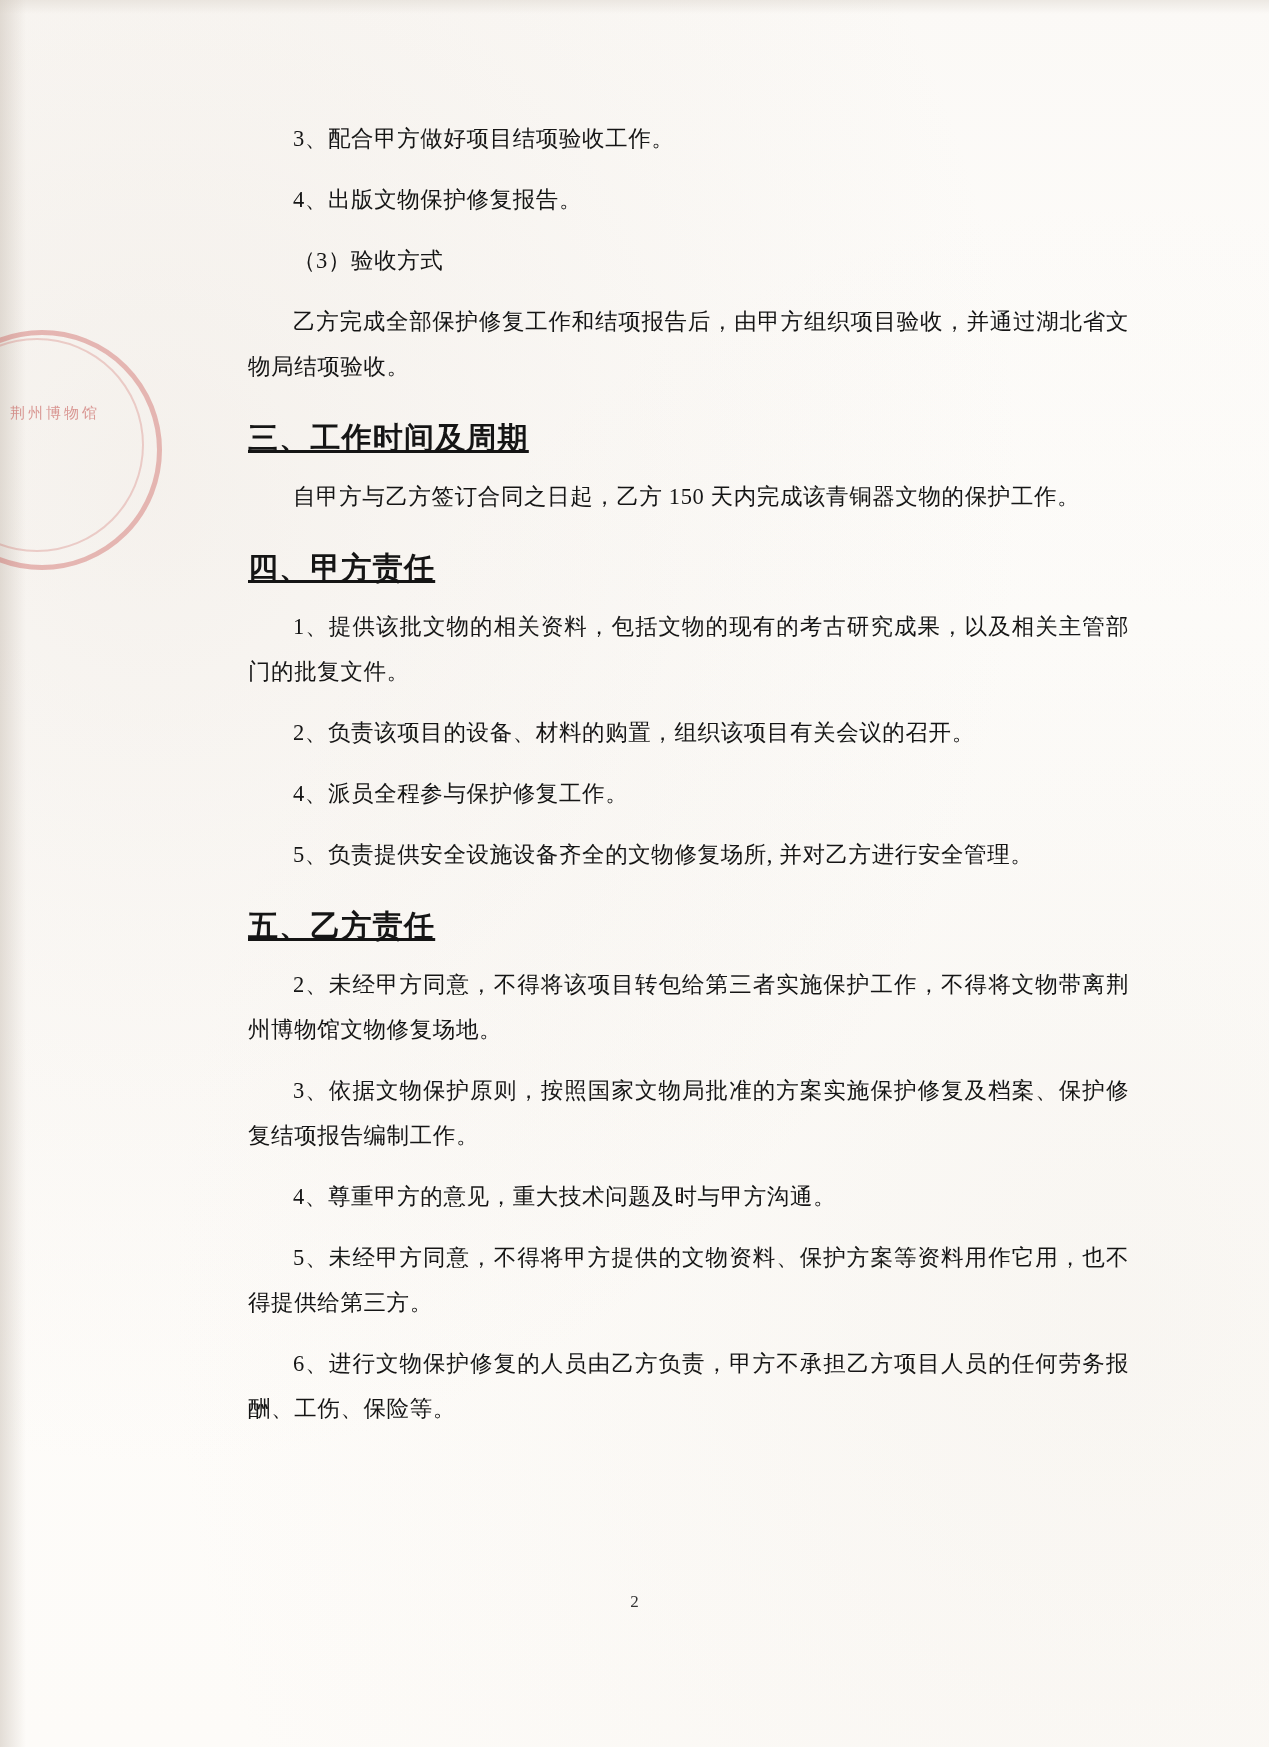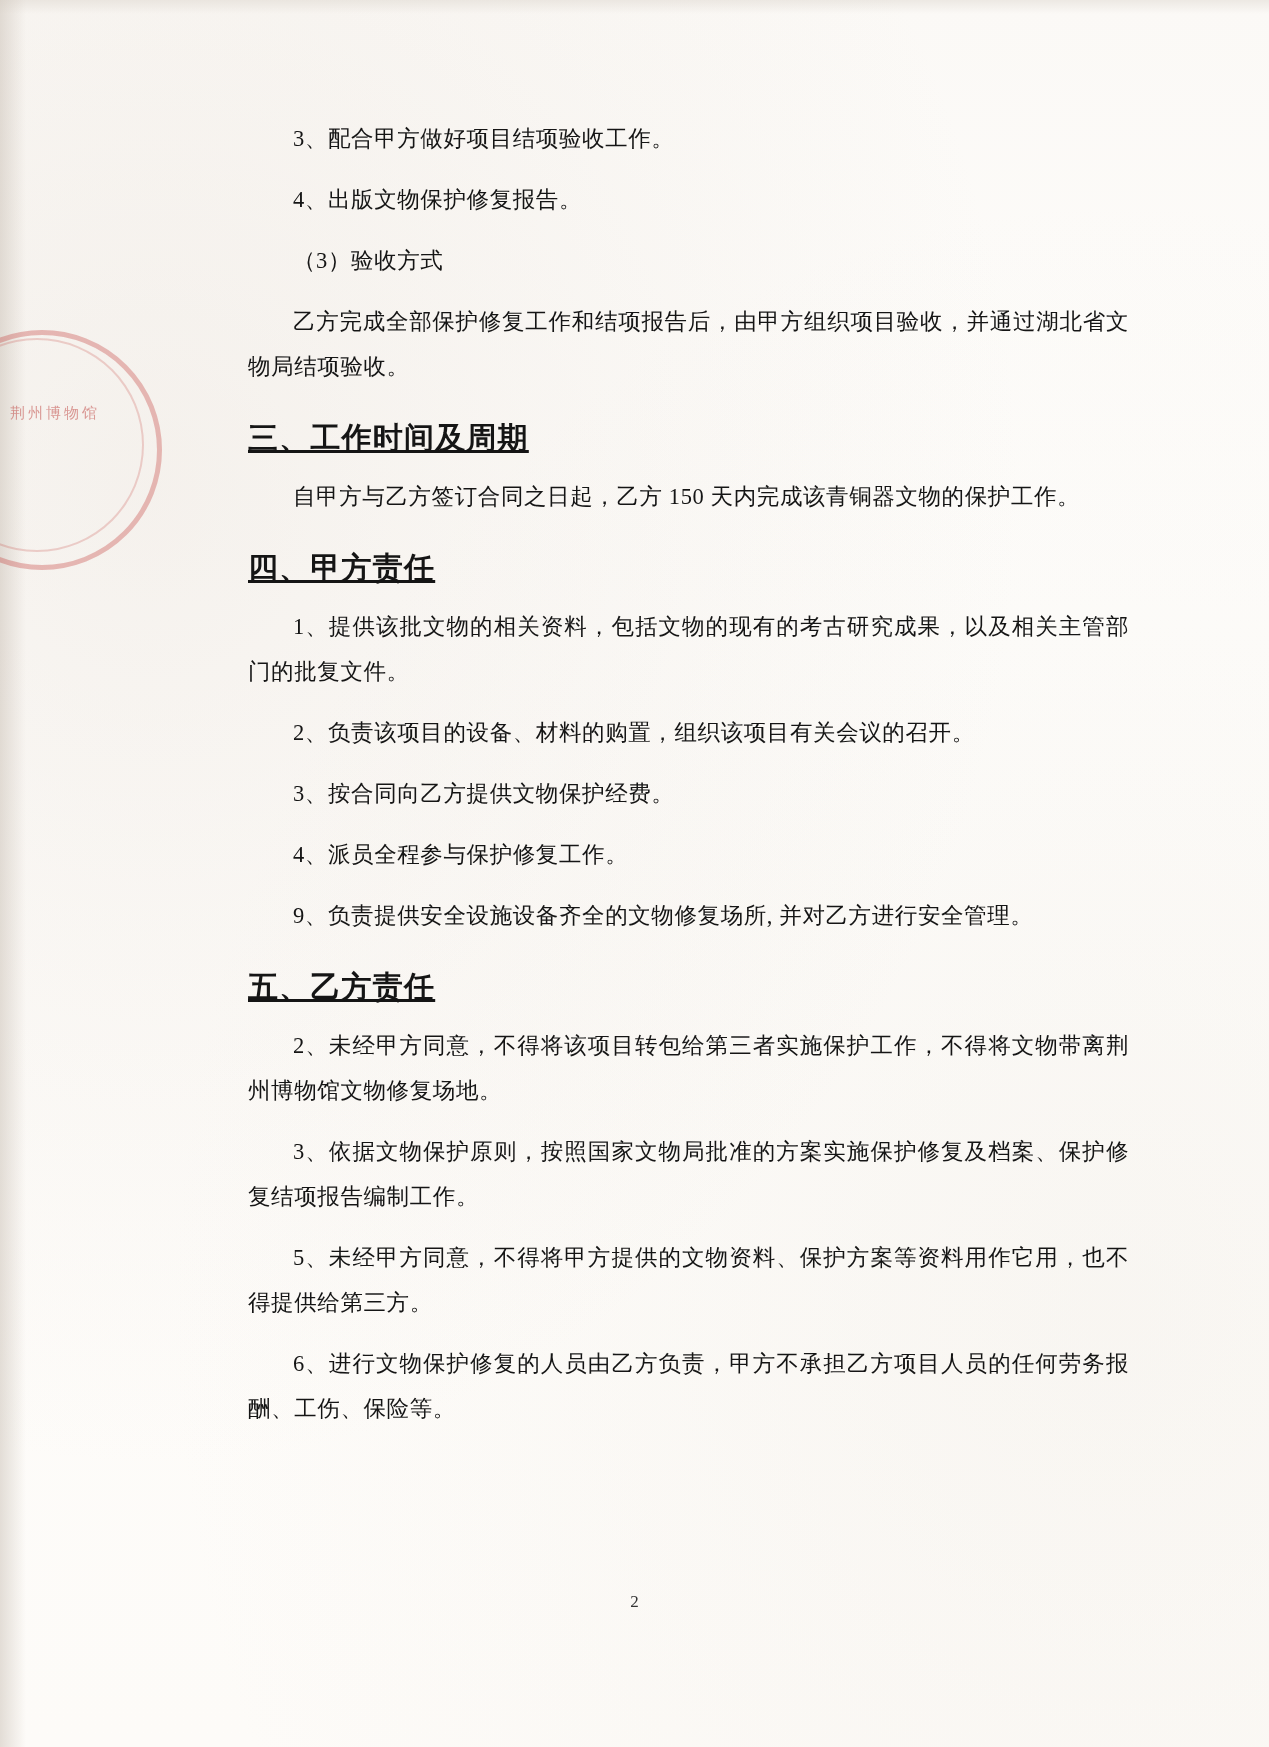--- a/index.html
+++ b/index.html
@@ -138,24 +138,24 @@
   <div class="content" id="doc-content">
       <p class="para indent">3、配合甲方做好项目结项验收工作。</p>
       <p class="para indent">4、出版文物保护修复报告。</p>
       <p class="para indent">（3）验收方式</p>
       <p class="para indent">乙方完成全部保护修复工作和结项报告后，由甲方组织项目验收，并通过湖北省文物局结项验收。</p>
       <h2 class="heading">三、工作时间及周期</h2>
       <p class="para indent">自甲方与乙方签订合同之日起，乙方 150 天内完成该青铜器文物的保护工作。</p>
       <h2 class="heading">四、甲方责任</h2>
       <p class="para indent">1、提供该批文物的相关资料，包括文物的现有的考古研究成果，以及相关主管部门的批复文件。</p>
       <p class="para indent">2、负责该项目的设备、材料的购置，组织该项目有关会议的召开。</p>
-      <p class="para indent">3、按合同向乙方提供文物保护经费。</p>
       <p class="para indent">4、派员全程参与保护修复工作。</p>
-      <p class="para indent">9、负责提供安全设施设备齐全的文物修复场所, 并对乙方进行安全管理。</p>
+      <p class="para indent">5、负责提供安全设施设备齐全的文物修复场所, 并对乙方进行安全管理。</p>
       <h2 class="heading">五、乙方责任</h2>
       <p class="para indent">2、未经甲方同意，不得将该项目转包给第三者实施保护工作，不得将文物带离荆州博物馆文物修复场地。</p>
       <p class="para indent">3、依据文物保护原则，按照国家文物局批准的方案实施保护修复及档案、保护修复结项报告编制工作。</p>
+      <p class="para indent">4、尊重甲方的意见，重大技术问题及时与甲方沟通。</p>
       <p class="para indent">5、未经甲方同意，不得将甲方提供的文物资料、保护方案等资料用作它用，也不得提供给第三方。</p>
       <p class="para indent">6、进行文物保护修复的人员由乙方负责，甲方不承担乙方项目人员的任何劳务报酬、工伤、保险等。</p>
     </div>
 
   <div class="page-number">2</div>
 </div>
 
 </body></html>

